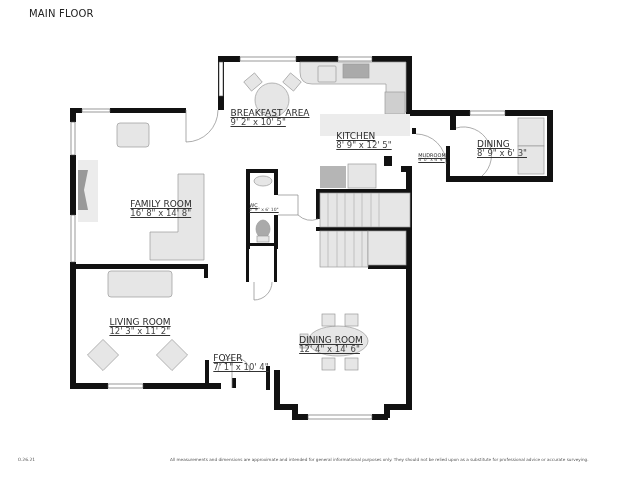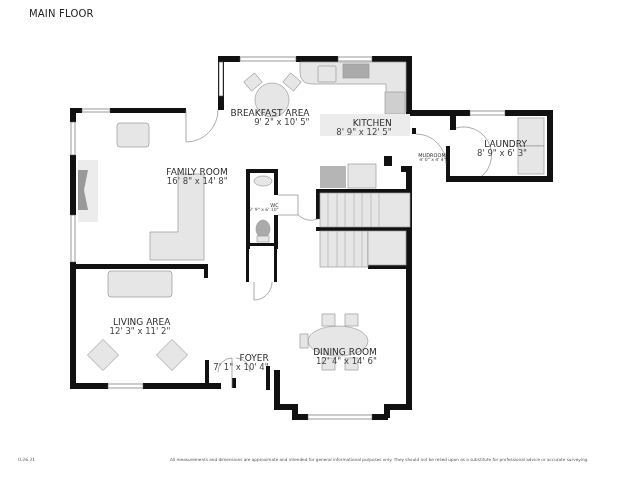--- a/index.html
+++ b/index.html
@@ -1,19 +1,19 @@
 <!DOCTYPE html>
 <html><head>
 <meta charset="utf-8">
 <style>
   html, body { margin: 0; padding: 0; background: #ffffff; }
   body { width: 621px; height: 480px; position: relative; overflow: hidden; font-family: "DejaVu Sans", sans-serif; }
   .title { position: absolute; left: 29px; top: 8px; font-size: 10px; color: #222; letter-spacing: 0.2px; }
   svg.plan { position: absolute; left: 0; top: 0; }
-  .lbl { position: absolute; text-align: right; color: #333; line-height: 1.05; white-space: nowrap; transform: translateX(-50%); }
+  .lbl { position: absolute; text-align: left; color: #333; line-height: 1.05; white-space: nowrap; transform: translateX(-50%); text-decoration: underline; }
   .lbl .n { font-size: 9px; color: #2a2a2a; }
   .lbl .d { font-size: 8.5px; color: #444; }
   .lbl.small .n { font-size: 5px; }
   .lbl.small .d { font-size: 4.5px; }
   .foot-left { position: absolute; left: 18px; top: 457px; font-size: 4.5px; color: #555; }
   .foot-right { position: absolute; left: 170px; top: 457px; font-size: 4.2px; color: #555; white-space: nowrap; }
 </style>
 </head>
 <body>
 
@@ -155,47 +155,47 @@
     <line x1="345" y1="231" x2="345" y2="267"></line>
       <line x1="354" y1="231" x2="354" y2="267"></line>
     <line x1="362" y1="231" x2="362" y2="267"></line>
   </g>
 </svg>
 
 <div class="lbl" style="left:270px; top:109px;">
   <div class="n">BREAKFAST AREA</div>
   <div class="d">9' 2" x 10' 5"</div>
 </div>
-<div class="lbl" style="left:364px; top:119px;">
+<div class="lbl" style="left:364px; top:132px;">
   <div class="n">KITCHEN</div>
   <div class="d">8' 9" x 12' 5"</div>
 </div>
 <div class="lbl" style="left:502px; top:140px;">
-  <div class="n">LAUNDRY</div>
+  <div class="n">DINING</div>
   <div class="d">8' 9" x 6' 3"</div>
 </div>
 <div class="lbl small" style="left:432px; top:153px;">
   <div class="n">MUDROOM</div>
   <div class="d">4' 0" x 4' 4"</div>
 </div>
-<div class="lbl" style="left:161px; top:168px;margin-left:36px;">
+<div class="lbl" style="left:161px; top:200px;">
   <div class="n">FAMILY ROOM</div>
   <div class="d">16' 8" x 14' 8"</div>
 </div>
 <div class="lbl small" style="left:264px; top:203px;">
   <div class="n">WC</div>
   <div class="d">2' 9" x 6' 10"</div>
 </div>
 <div class="lbl" style="left:140px; top:318px;">
-  <div class="n">LIVING AREA</div>
+  <div class="n">LIVING ROOM</div>
   <div class="d">12' 3" x 11' 2"</div>
 </div>
 <div class="lbl" style="left:241px; top:322px;margin-top:32px;">
   <div class="n">FOYER</div>
   <div class="d">7' 1" x 10' 4"</div>
 </div>
-<div class="lbl" style="left:345px; top:336px;margin-top:12px;">
+<div class="lbl" style="left:331px; top:336px;">
   <div class="n">DINING ROOM</div>
   <div class="d">12' 4" x 14' 6"</div>
 </div>
 
 <div class="foot-left">0.26.21</div>
 <div class="foot-right">All measurements and dimensions are approximate and intended for general informational purposes only. They should not be relied upon as a substitute for professional advice or accurate surveying.</div>
 
 </body></html>

